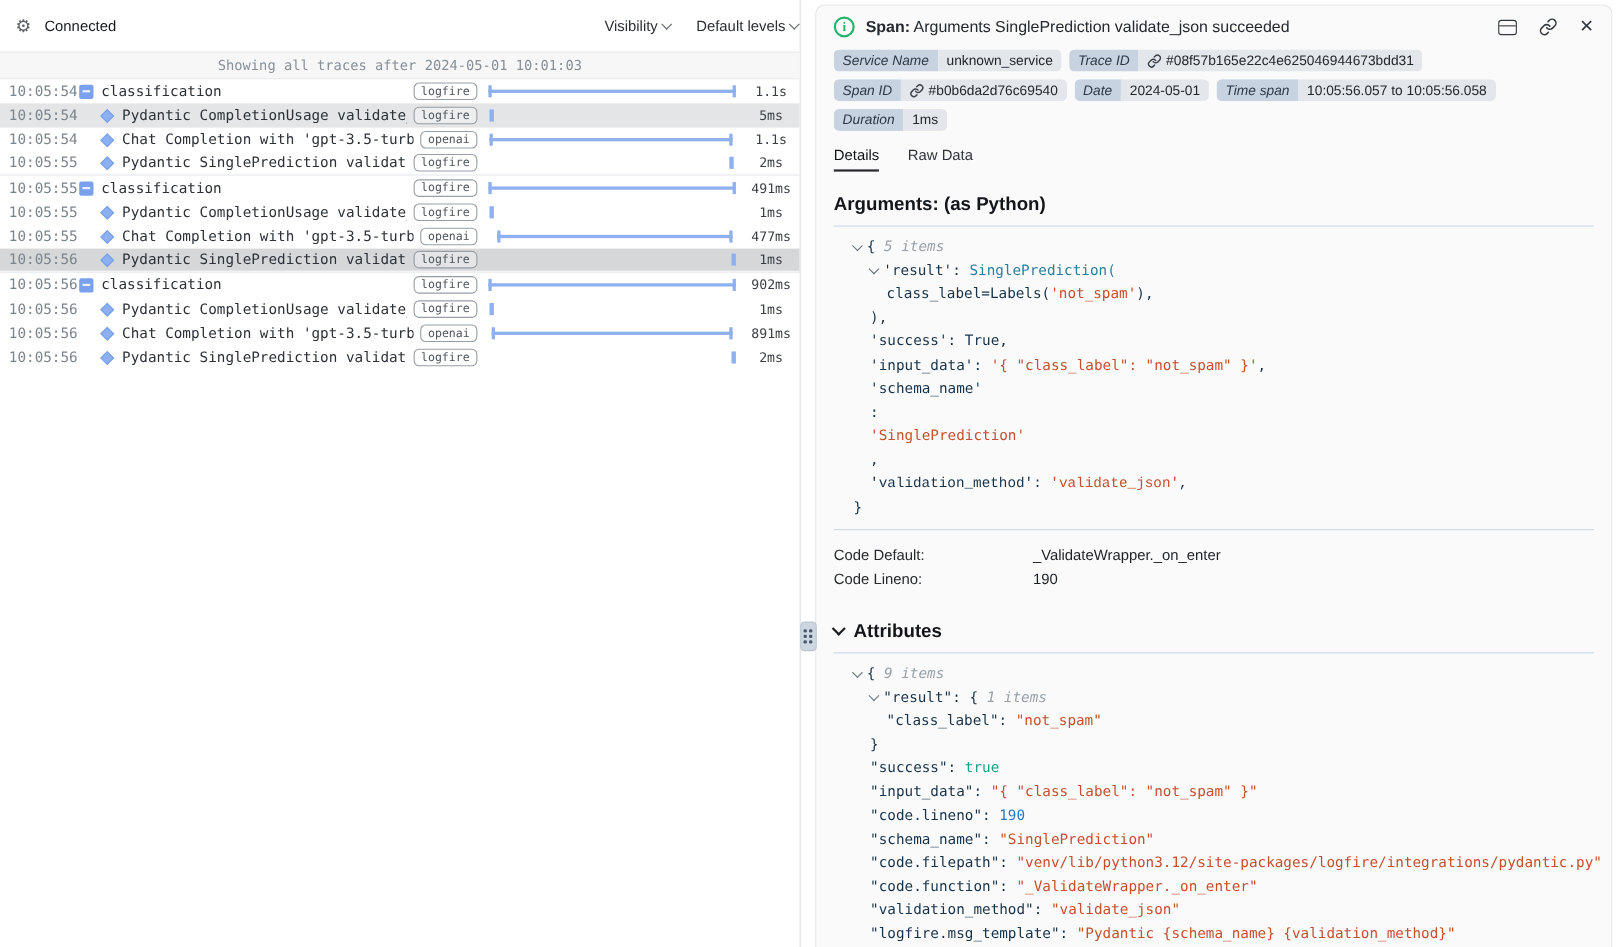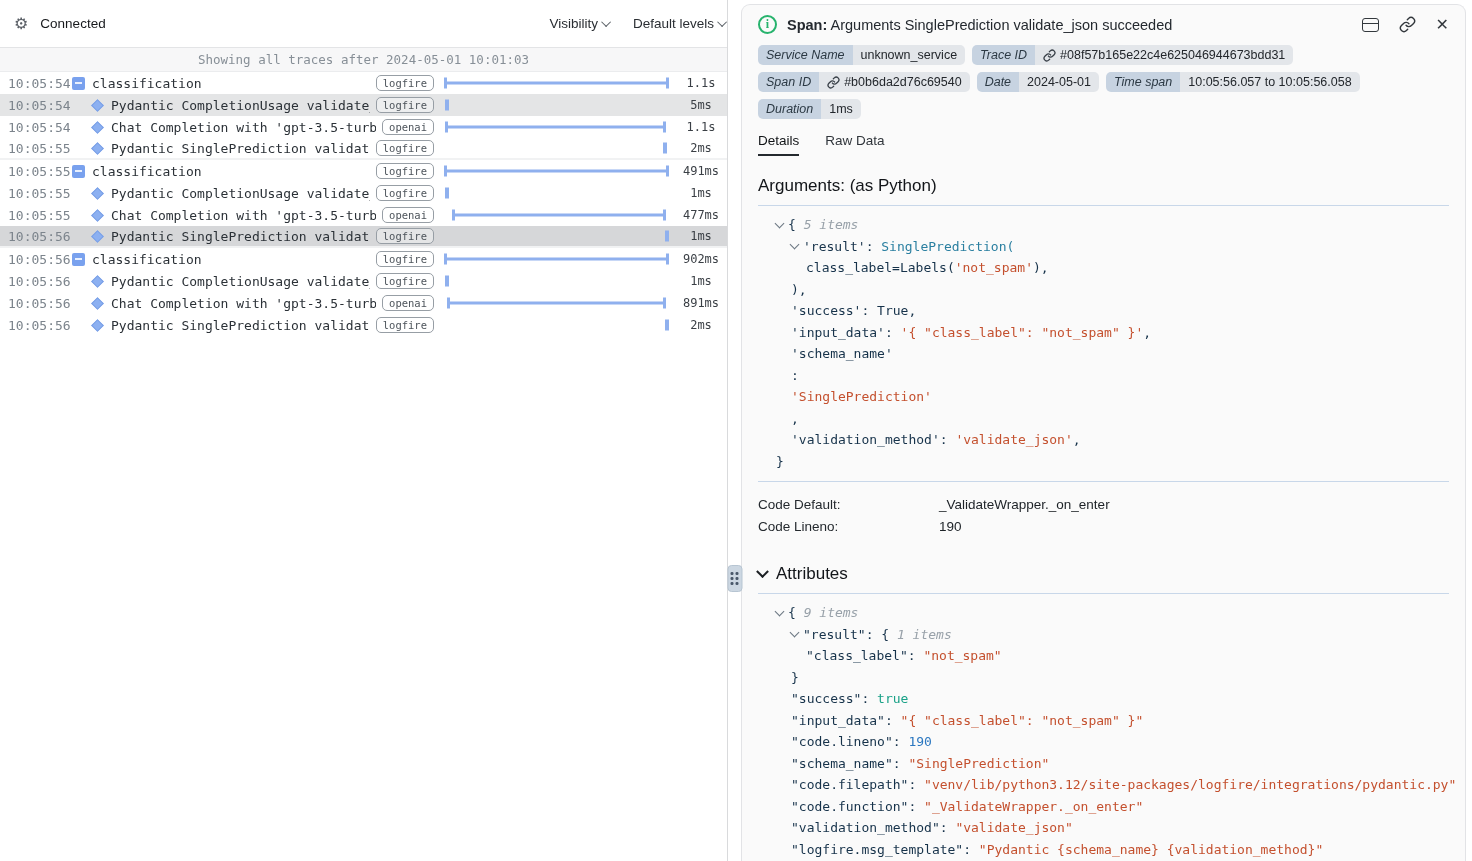--- a/index.html
+++ b/index.html
@@ -63,21 +63,21 @@
   .badges { display:flex; flex-wrap:wrap; gap:7px; margin-top:11px; }
   .badge { display:flex; border-radius:5px; overflow:hidden; font-size:12.5px; }
   .badge .blabel { background:#c7d3e1; color:#2c3944; font-style:italic; padding:3px 8px; }
   .badge .bvalue { background:#e3e6ea; color:#23272c; padding:3px 8px; display:flex; align-items:center; gap:4px; }
   .badge .bvalue svg { flex:0 0 auto; }
 
   .tabs { display:flex; gap:26px; margin-top:14px; }
   .tab { font-size:13.5px; color:#30353b; padding-bottom:6px; cursor:pointer; }
   .tab.active { color:#101316; border-bottom:2px solid #24292e; }
 
-  .section-h { font-size:17px; font-weight:400; color:#121519; margin-top:20px; }
+  .section-h { font-size:17px; font-weight:700; color:#121519; margin-top:20px; }
   .rule { border:none; border-top:1px solid #c8d7e9; margin-top:9px; }
 
   .codeblock { font-family:"DejaVu Sans Mono", monospace; font-size:13px; line-height:21.5px; margin-top:8px; }
   .cline { white-space:pre; display:flex; align-items:baseline; }
   .lchev { display:inline-block; width:7px; height:7px; border-left:1.5px solid #6b7682; border-bottom:1.5px solid #6b7682;
     transform:rotate(-45deg); margin-right:5px; flex:0 0 auto; align-self:center; margin-top:-3px; }
   .seg.p, .seg.k { color:#16324a; }
   .seg.cls { color:#2a7fa0; }
   .seg.s { color:#c4502e; }
   .seg.meta { color:#98a1a9; font-style:italic; }
@@ -333,21 +333,21 @@
       <div class="section-h">Arguments: (as Python)</div>
       <hr class="rule">
       <div class="codeblock" id="py-block">
           <div class="cline" style="padding-left: 18px;"><span class="lchev"></span><span class="seg p">{ </span><span class="seg meta">5 items</span></div>
           <div class="cline" style="padding-left: 33px;"><span class="lchev"></span><span class="seg k">'result'</span><span class="seg p">: </span><span class="seg cls">SinglePrediction(</span></div>
           <div class="cline" style="padding-left: 48px; align-items: flex-end;"><span class="seg p">class_label=Labels(</span><span class="seg s">'not_spam'</span><span class="seg p">),</span></div>
           <div class="cline" style="padding-left: 33px;"><span class="seg p">),</span></div>
           <div class="cline" style="padding-left: 33px;"><span class="seg k">'success'</span><span class="seg p">: </span><span class="seg p">True,</span></div>
           <div class="cline" style="padding-left: 33px;"><span class="seg k">'input_data'</span><span class="seg p">: </span><span class="seg s">'{ "class_label": "not_spam" }'</span><span class="seg p">,</span></div>
           <div class="cline" style="padding-left: 33px; flex-direction: column;"><span class="seg k">'schema_name'</span><span class="seg p">: </span><span class="seg s">'SinglePrediction'</span><span class="seg p">,</span></div>
-          <div class="cline" style="padding-left: 33px;"><span class="seg k">'validation_method'</span><span class="seg p">: </span><span class="seg s">'validate_json'</span><span class="seg p">,</span></div>
+          <div class="cline" style="padding-left: 33px; font-family: Liberation Mono, monospace;"><span class="seg k">'validation_method'</span><span class="seg p">: </span><span class="seg s">'validate_json'</span><span class="seg p">,</span></div>
           <div class="cline" style="padding-left: 18px;"><span class="seg p">}</span></div>
         </div>
 
       <hr class="rule">
       <div class="kv-rows">
           <div class="kv">
             <span class="kl">Code Default:</span>
             <span class="kv-val">_ValidateWrapper._on_enter</span>
           </div>
           <div class="kv">

